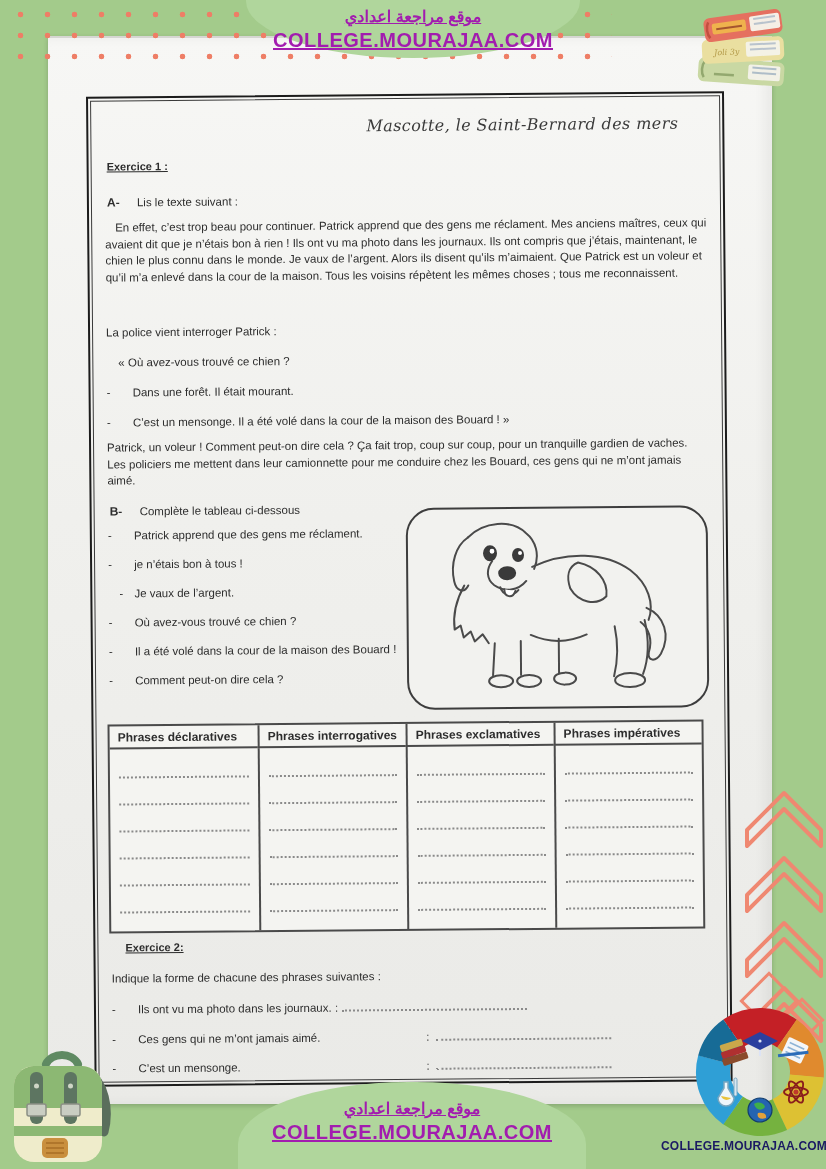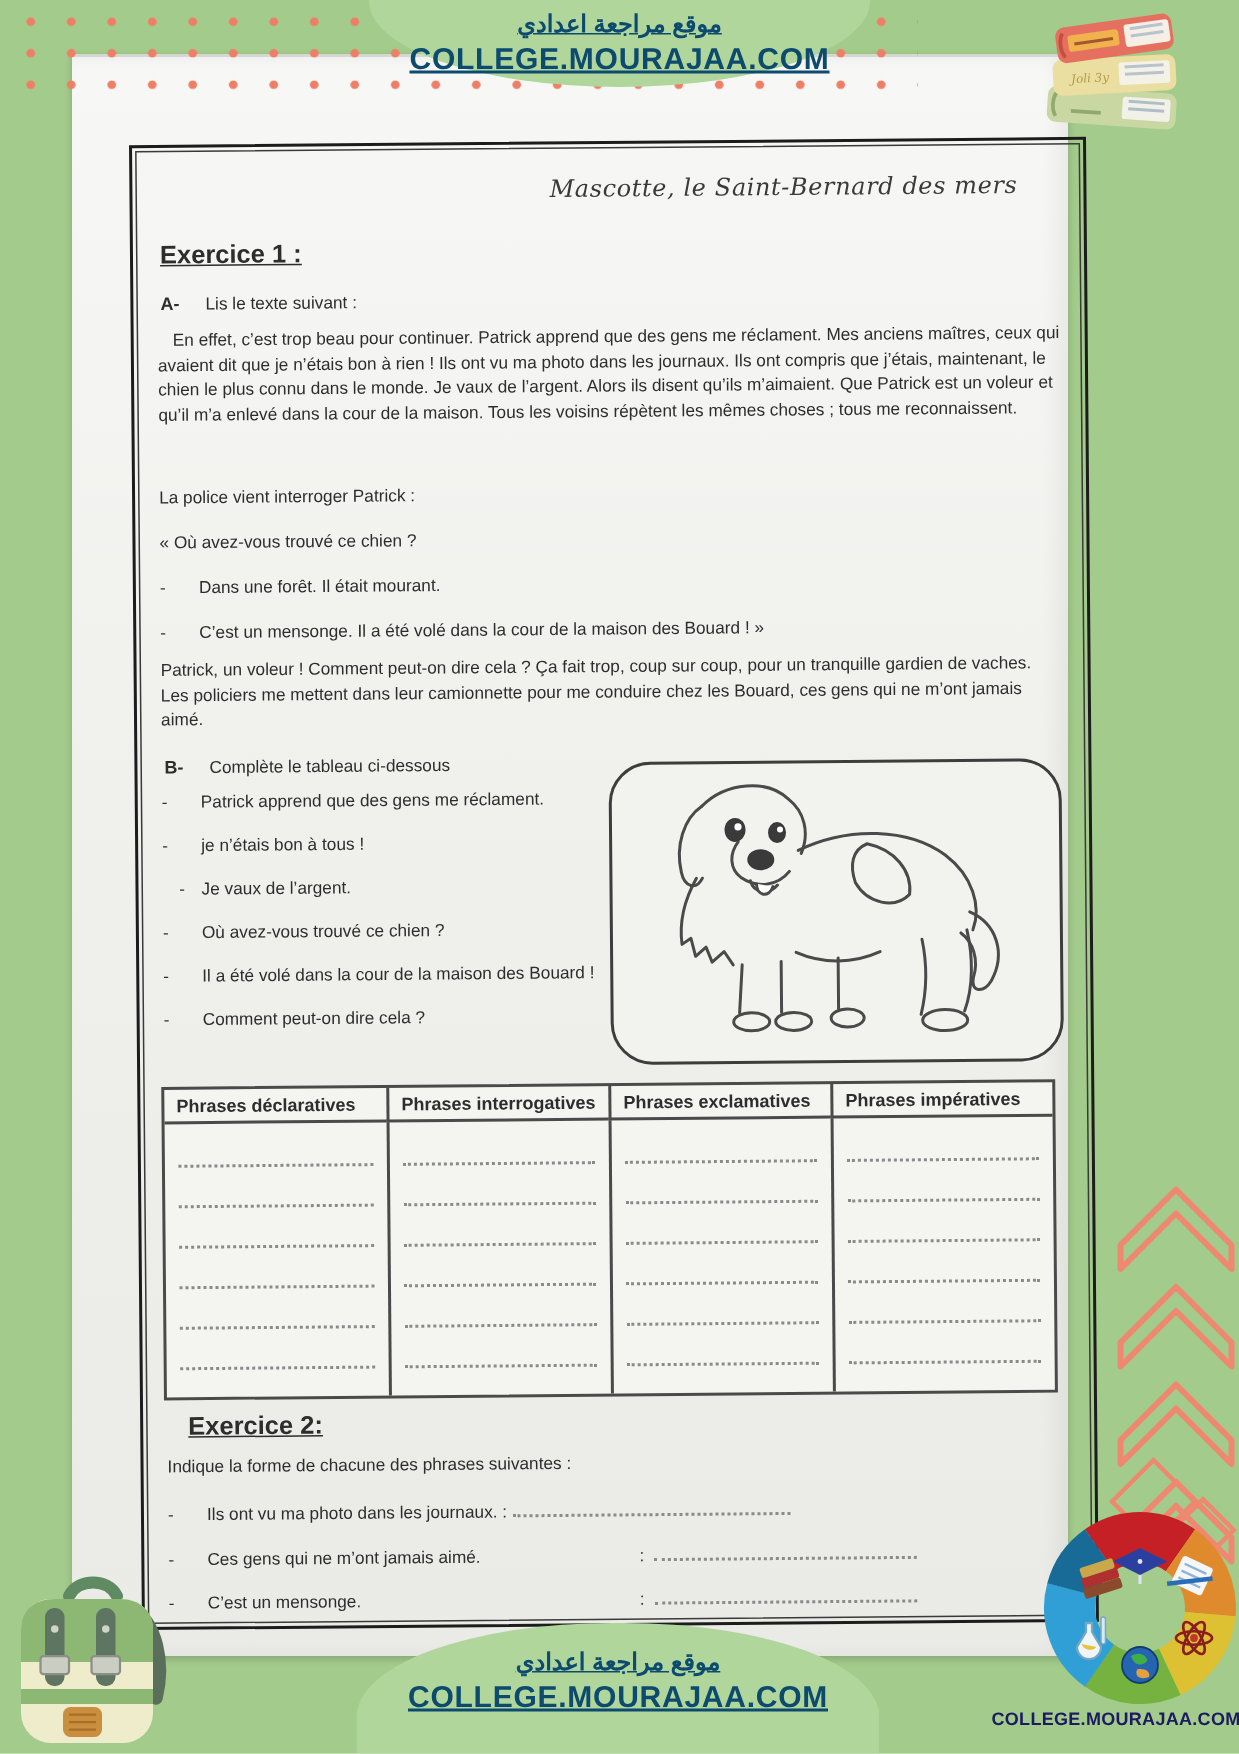--- a/index.html
+++ b/index.html
@@ -3,51 +3,51 @@
 <meta charset="utf-8">
 <style>
   html,body{margin:0;padding:0;}
   .canvas{position:relative;width:826px;height:1169px;background:#a3cb8b;overflow:hidden;
           font-family:"Liberation Sans",sans-serif;color:#2d2d2d;}
   
   .dots{position:absolute;left:0;top:0;width:612px;height:64px;z-index:3;
         background-image:radial-gradient(circle,#ee7e66 2.6px,transparent 3.1px);
         background-size:27px 21px;background-position:7px 4px;pointer-events:none;}
   
-  .sheet{position:absolute;left:48px;top:36px;width:664px;height:1066px;z-index:2;
+  .sheet{position:absolute;left:48px;top:36px;width:724px;height:1066px;z-index:2;
          background:linear-gradient(180deg,#f7f7f5 0%,#f0f0ed 45%,#eaeae7 100%);
          box-shadow:inset -8px 0 12px rgba(0,0,0,.05),0 2px 5px rgba(0,0,0,.18);
          border-top:2px solid #d6d6d2;}
   .frame{position:absolute;left:38px;top:56px;width:634px;height:986px;
          border:2px solid #1c1c1c;transform:rotate(-0.5deg);transform-origin:50% 0;}
   .frame::before{content:"";position:absolute;inset:2px;border:1px solid #3a3a3a;pointer-events:none;}
   .abs{position:absolute;}
   .script-title{font-family:"DejaVu Serif",serif;font-style:italic;font-size:16px;
                 letter-spacing:.4px;color:#3a3a3a;white-space:nowrap;}
-  .ex-head{font-size:17px;font-weight:bold;text-decoration:underline;}
+  .ex-head{font-size:11px;font-weight:bold;text-decoration:underline;}
   .body-txt{font-size:11.5px;line-height:16.5px;}
   .para{width:602px;text-indent:10px;text-align:left;}
   .line{white-space:nowrap;}
   .dash{display:inline-block;width:26px;}
   .part-label{display:inline-block;width:30px;font-weight:bold;font-size:12px;}
   
   .dogbox{left:314px;top:412px;width:298px;height:198px;border:2px solid #3d3d3d;
           border-radius:28px;background:#f2f2ef;}
   
   .gtable{left:14px;top:626px;width:592px;border:2px solid #4a4a4a;background:#f4f4f1;}
   .thead,.tbody{display:grid;grid-template-columns:1fr 1fr 1fr 1fr;}
   .th{font-size:12px;font-weight:bold;padding:4px 8px 3px 8px;border-bottom:2px solid #4a4a4a;}
   .th+.th,.tcol+.tcol{border-left:2px solid #4a4a4a;}
   .tcol{padding:2px 9px 18px 9px;}
   .dotline{height:25px;border-bottom:2px dotted #8a8a8a;}
   .dotspan{display:inline-block;height:10px;border-bottom:2px dotted #8a8a8a;vertical-align:baseline;}
   .sep{display:inline-block;width:10px;}
   .lbl-fixed{display:inline-block;width:288px;}
   
-  .blob{position:absolute;background:#b0d69c;z-index:6;text-align:center;color:#0c4a6e;}
+  .blob{position:absolute;background:#b0d69c;z-index:6;text-align:center;color:#a21caf;}
   .blob-top{left:246px;top:0;width:334px;height:58px;border-radius:0 0 170px 170px / 0 0 58px 58px;padding-top:6px;box-sizing:border-box;}
   .blob-bottom{left:238px;top:1082px;width:348px;height:87px;border-radius:170px 170px 0 0 / 62px 62px 0 0;padding-top:16px;box-sizing:border-box;}
   .site-ar{font-size:16px;font-weight:bold;text-decoration:underline;line-height:22px;}
   .site-domain{font-size:20px;font-weight:bold;text-decoration:underline;letter-spacing:.5px;line-height:24px;}
   
   .chevrons{position:absolute;left:742px;top:778px;z-index:4;}
   .diamond{position:absolute;border:3px solid #ef8871;z-index:4;transform:rotate(45deg);}
   .d1{left:748px;top:980px;width:36px;height:36px;}
   .d2{left:786px;top:1004px;width:26px;height:26px;}
   .ringwrap{position:absolute;left:694px;top:1006px;z-index:5;}
@@ -71,21 +71,21 @@
       <div class="abs ex-head" style="left:18px;top:62px;">Exercice 1 :</div>
 
       <div class="abs body-txt line" style="left:18px;top:96px;">
         <span class="part-label">A-</span><span>Lis le texte suivant :</span>
       </div>
 
       <div class="abs body-txt para" style="left:16px;top:121px;">En effet, c’est trop beau pour continuer. Patrick apprend que des gens me réclament. Mes anciens maîtres, ceux qui avaient dit que je n’étais bon à rien ! Ils ont vu ma photo dans les journaux. Ils ont compris que j’étais, maintenant, le chien le plus connu dans le monde. Je vaux de l’argent. Alors ils disent qu’ils m’aimaient. Que Patrick est un voleur et qu’il m’a enlevé dans la cour de la maison. Tous les voisins répètent les mêmes choses ; tous me reconnaissent.</div>
 
       <div class="abs body-txt line" style="left:16px;top:226px;">La police vient interroger Patrick :</div>
 
-      <div class="abs body-txt line" style="left:16px;top:256px;">« Où avez-vous trouvé ce chien ?</div>
+      <div class="abs body-txt line" style="left:28px;top:256px;">« Où avez-vous trouvé ce chien ?</div>
 
       <div class="abs body-txt line" style="left:16px;top:286px;">
         <span class="dash">-</span><span>Dans une forêt. Il était mourant.</span>
       </div>
       <div class="abs body-txt line" style="left:16px;top:316px;">
         <span class="dash">-</span><span>C’est un mensonge. Il a été volé dans la cour de la maison des Bouard ! »</span>
       </div>
 
       <div class="abs body-txt" style="left:16px;top:341px;width:602px;">Patrick, un voleur ! Comment peut-on dire cela ? Ça fait trop, coup sur coup, pour un tranquille gardien de vaches. Les policiers me mettent dans leur camionnette pour me conduire chez les Bouard, ces gens qui ne m’ont jamais aimé.</div>
 

